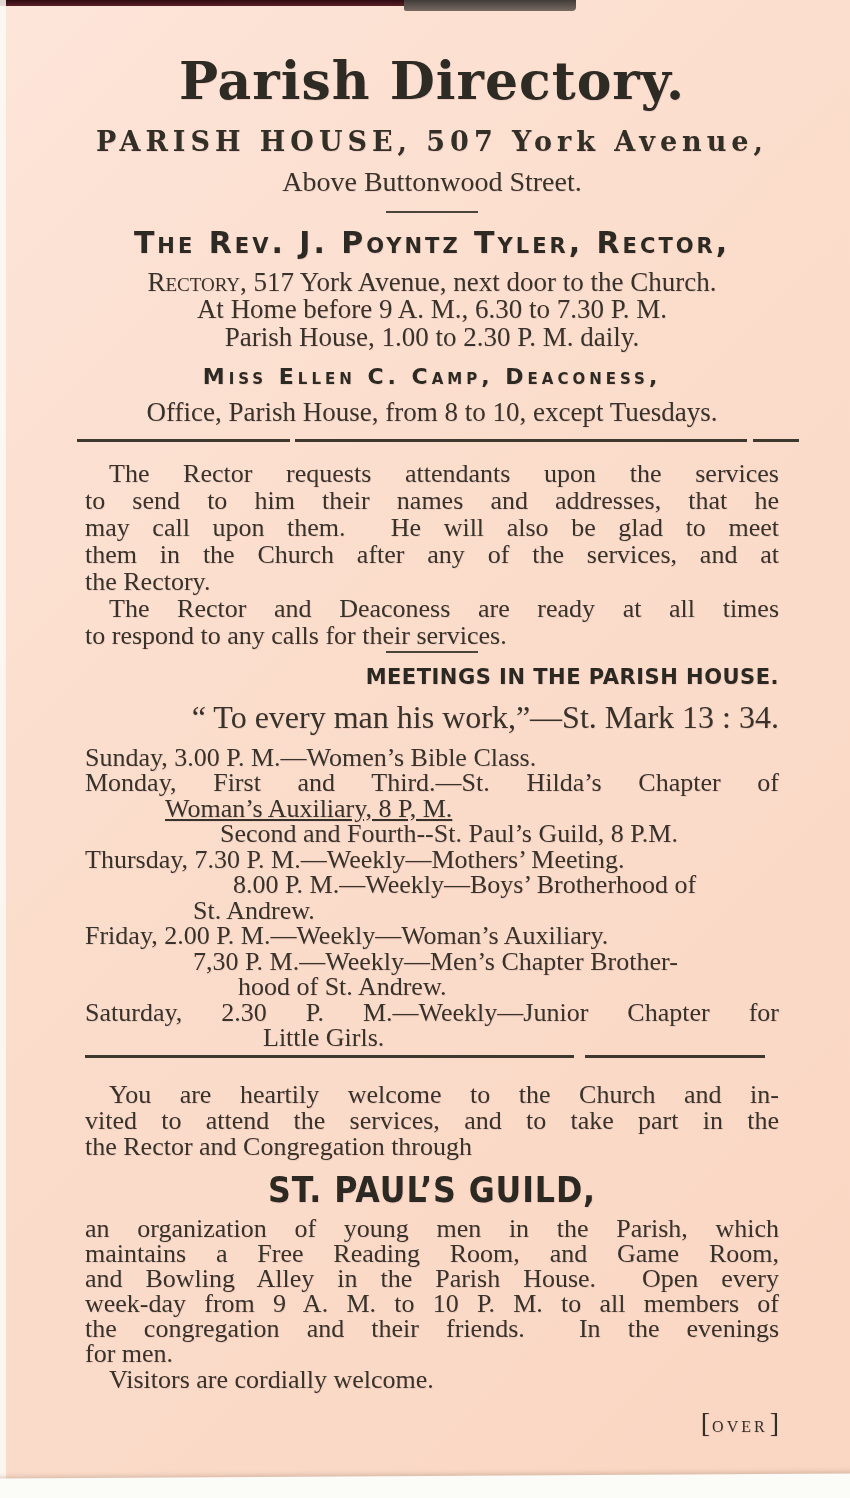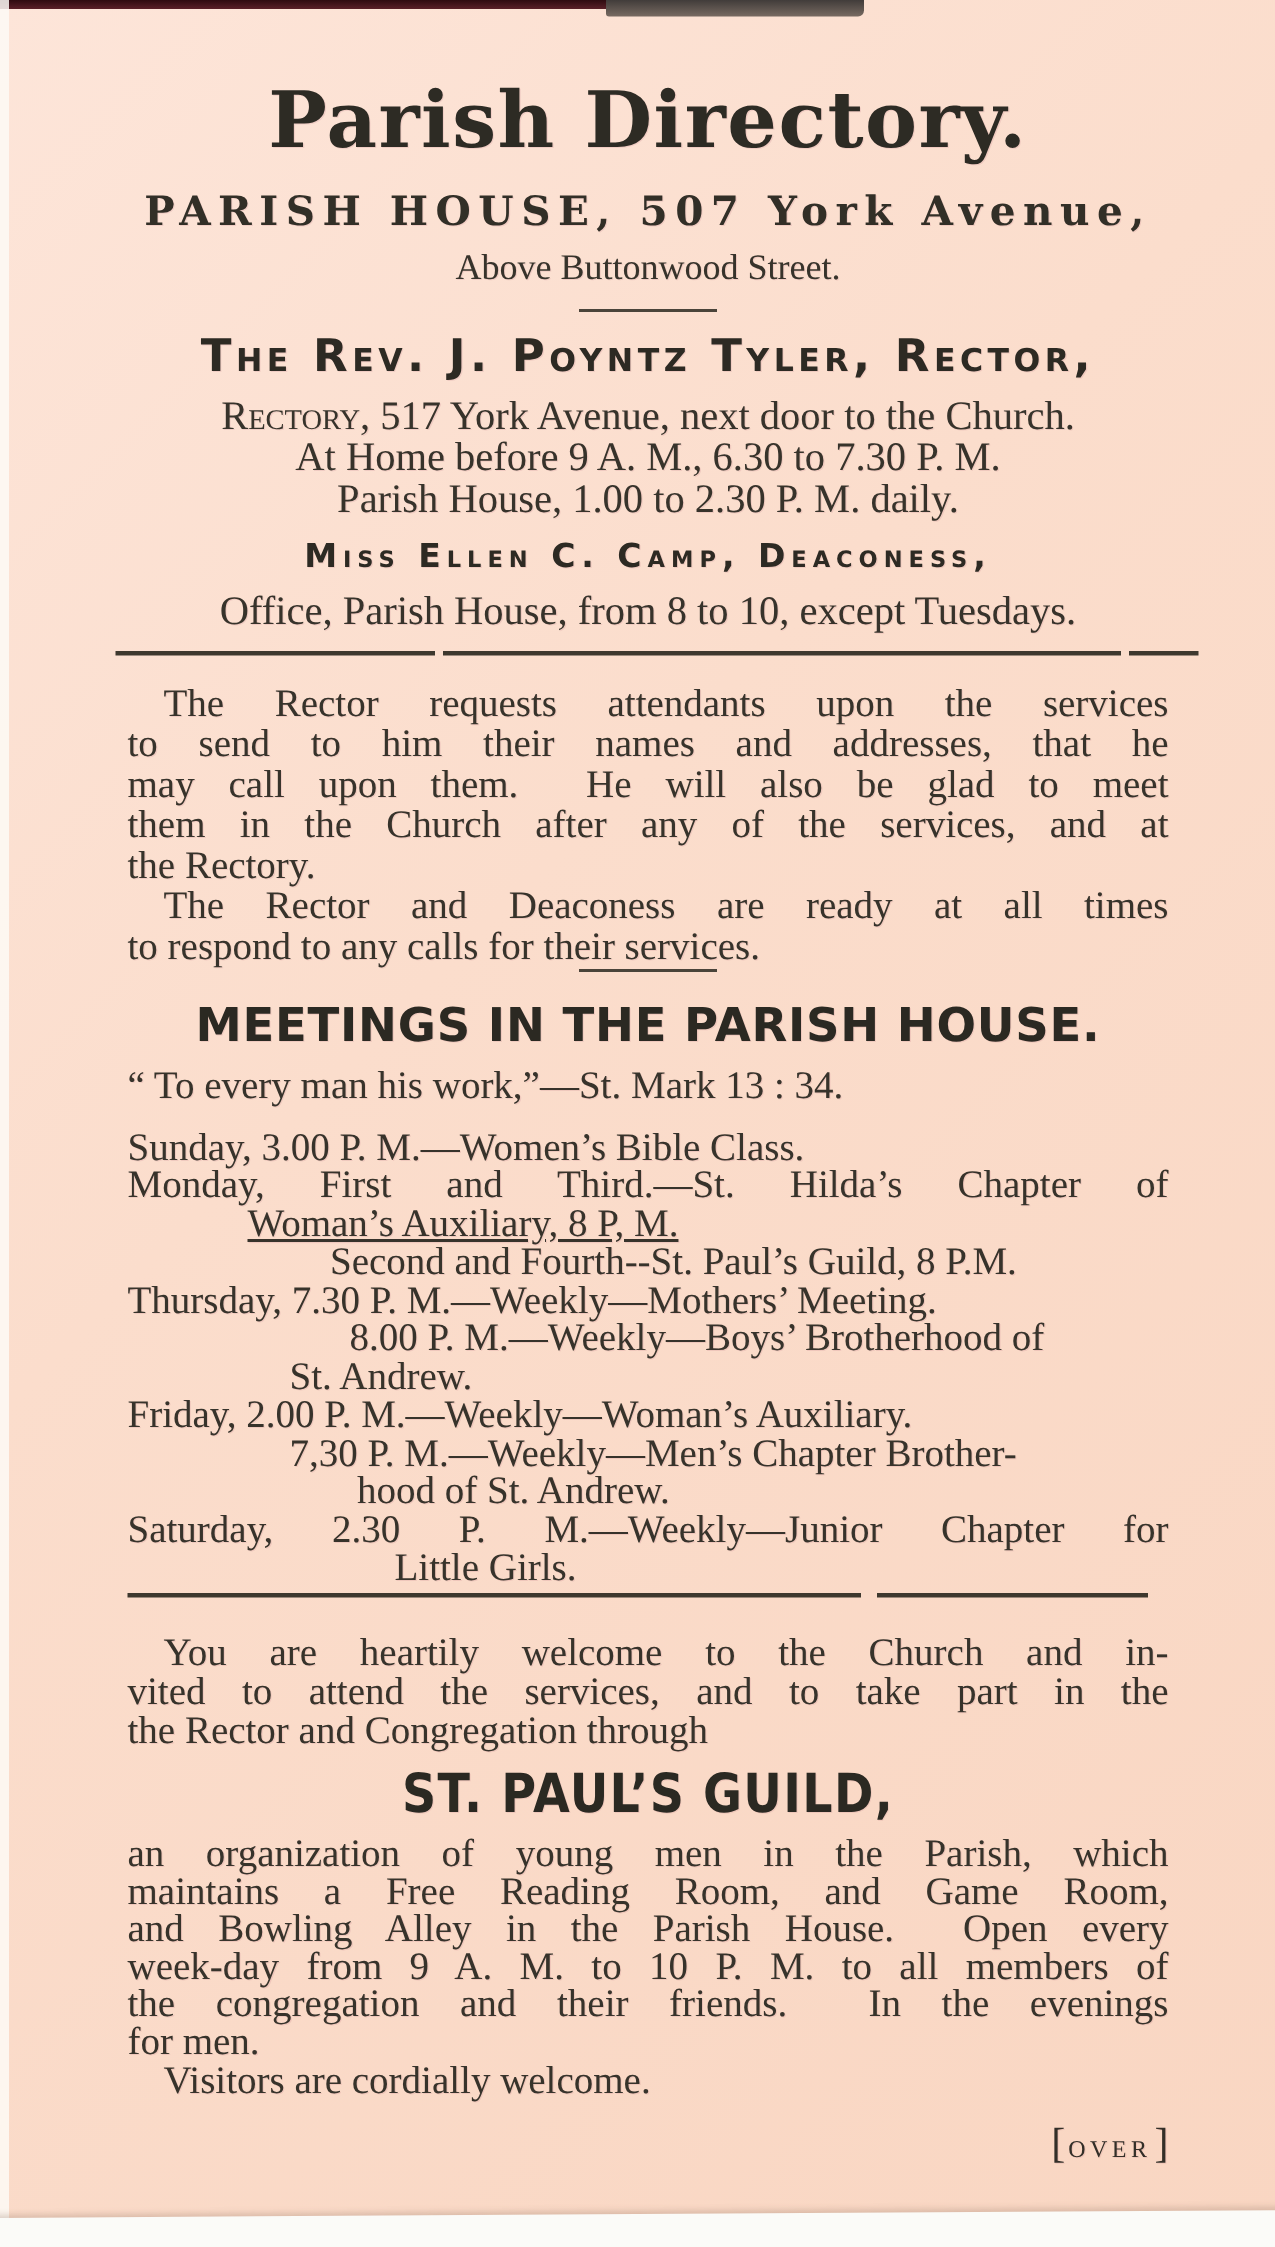--- a/index.html
+++ b/index.html
@@ -19,21 +19,21 @@
                  background:#fbfbf8; transform:rotate(-0.35deg);
                  box-shadow:0 -2px 4px rgba(120,90,75,0.25); }
 
   .content { position:absolute; left:85px; top:0; width:694px; color:#37332b;
              text-shadow:0.7px 0.8px 0 rgba(190,110,125,0.18); hyphens:none; }
 
   .title   { margin-top:54px; text-align:center; color:#2d2b24;
              font:bold 52px/1.05 "DejaVu Serif", serif; letter-spacing:1px; }
   .addr1   { margin-top:16px; text-align:center; color:#322f27;
              font:bold 27px/1.25 "DejaVu Serif", serif; letter-spacing:5px; }
-  .addr2   { margin-top:8px; text-align:center; font-size:24px; line-height:1.15; }
+  .addr2   { margin-top:8px; text-align:center; font-size:28px; line-height:1.15; }
 
   .div-short { width:92px; height:2px; background:#4a443a; margin:12px auto 0; }
   .div-short2 { margin-top:2px; }
 
   .sc-head { text-align:center; font-family:"DejaVu Sans", sans-serif; font-weight:bold;
              font-variant:small-caps; color:#2d2a23; }
   .rector-h { margin-top:12px; font-size:30px; line-height:36px; letter-spacing:3px; }
   .deacon-h { margin-top:10px; font-size:22px; line-height:32px; letter-spacing:4px; }
 
   .center-serif { text-align:center; font-size:27px; line-height:27.5px; }
@@ -48,24 +48,24 @@
            background:linear-gradient(90deg,#3e382e 0%,#3e382e 70.5%,transparent 70.5%,transparent 72%,
                       #3e382e 72%,#3e382e 98%,transparent 98%); }
 
   .para { font-size:26px; }
   .p1 { margin-top:18px; }
   .para div, .mlist div, .visitors { line-height:27px; }
   .jline { text-align:justify; text-align-last:justify; white-space:pre-wrap; }
   .lline { text-align:left; white-space:pre-wrap; }
   .findent { text-indent:24px; }
 
-  .meet-h { margin-top:16px; text-align:center; color:#2b2922;
+  .meet-h { margin-top:4px; text-align:right; color:#2b2922;
             font-family:"DejaVu Sans", sans-serif; font-weight:bold;
-            font-size:31px; line-height:40px; letter-spacing:0.5px; }
-  .quote { margin-top:6px; text-align:left; font-size:26px; line-height:28px; }
+            font-size:21px; line-height:40px; letter-spacing:0.5px; }
+  .quote { margin-top:6px; text-align:right; font-size:32px; line-height:28px; }
 
   .mlist { margin-top:14px; font-size:26px; }
   .mlist div { line-height:25.5px; }
   .i108 { margin-left:108px; } .i135 { margin-left:135px; } .i148 { margin-left:148px; }
   .i153 { margin-left:153px; } .i175 { margin-left:108px; } .i178 { margin-left:178px; }
   .i182 { margin-left:80px;text-decoration:underline; }
 
   .welcome { margin-top:24px; }
   .welcome div { line-height:26px; }
 

